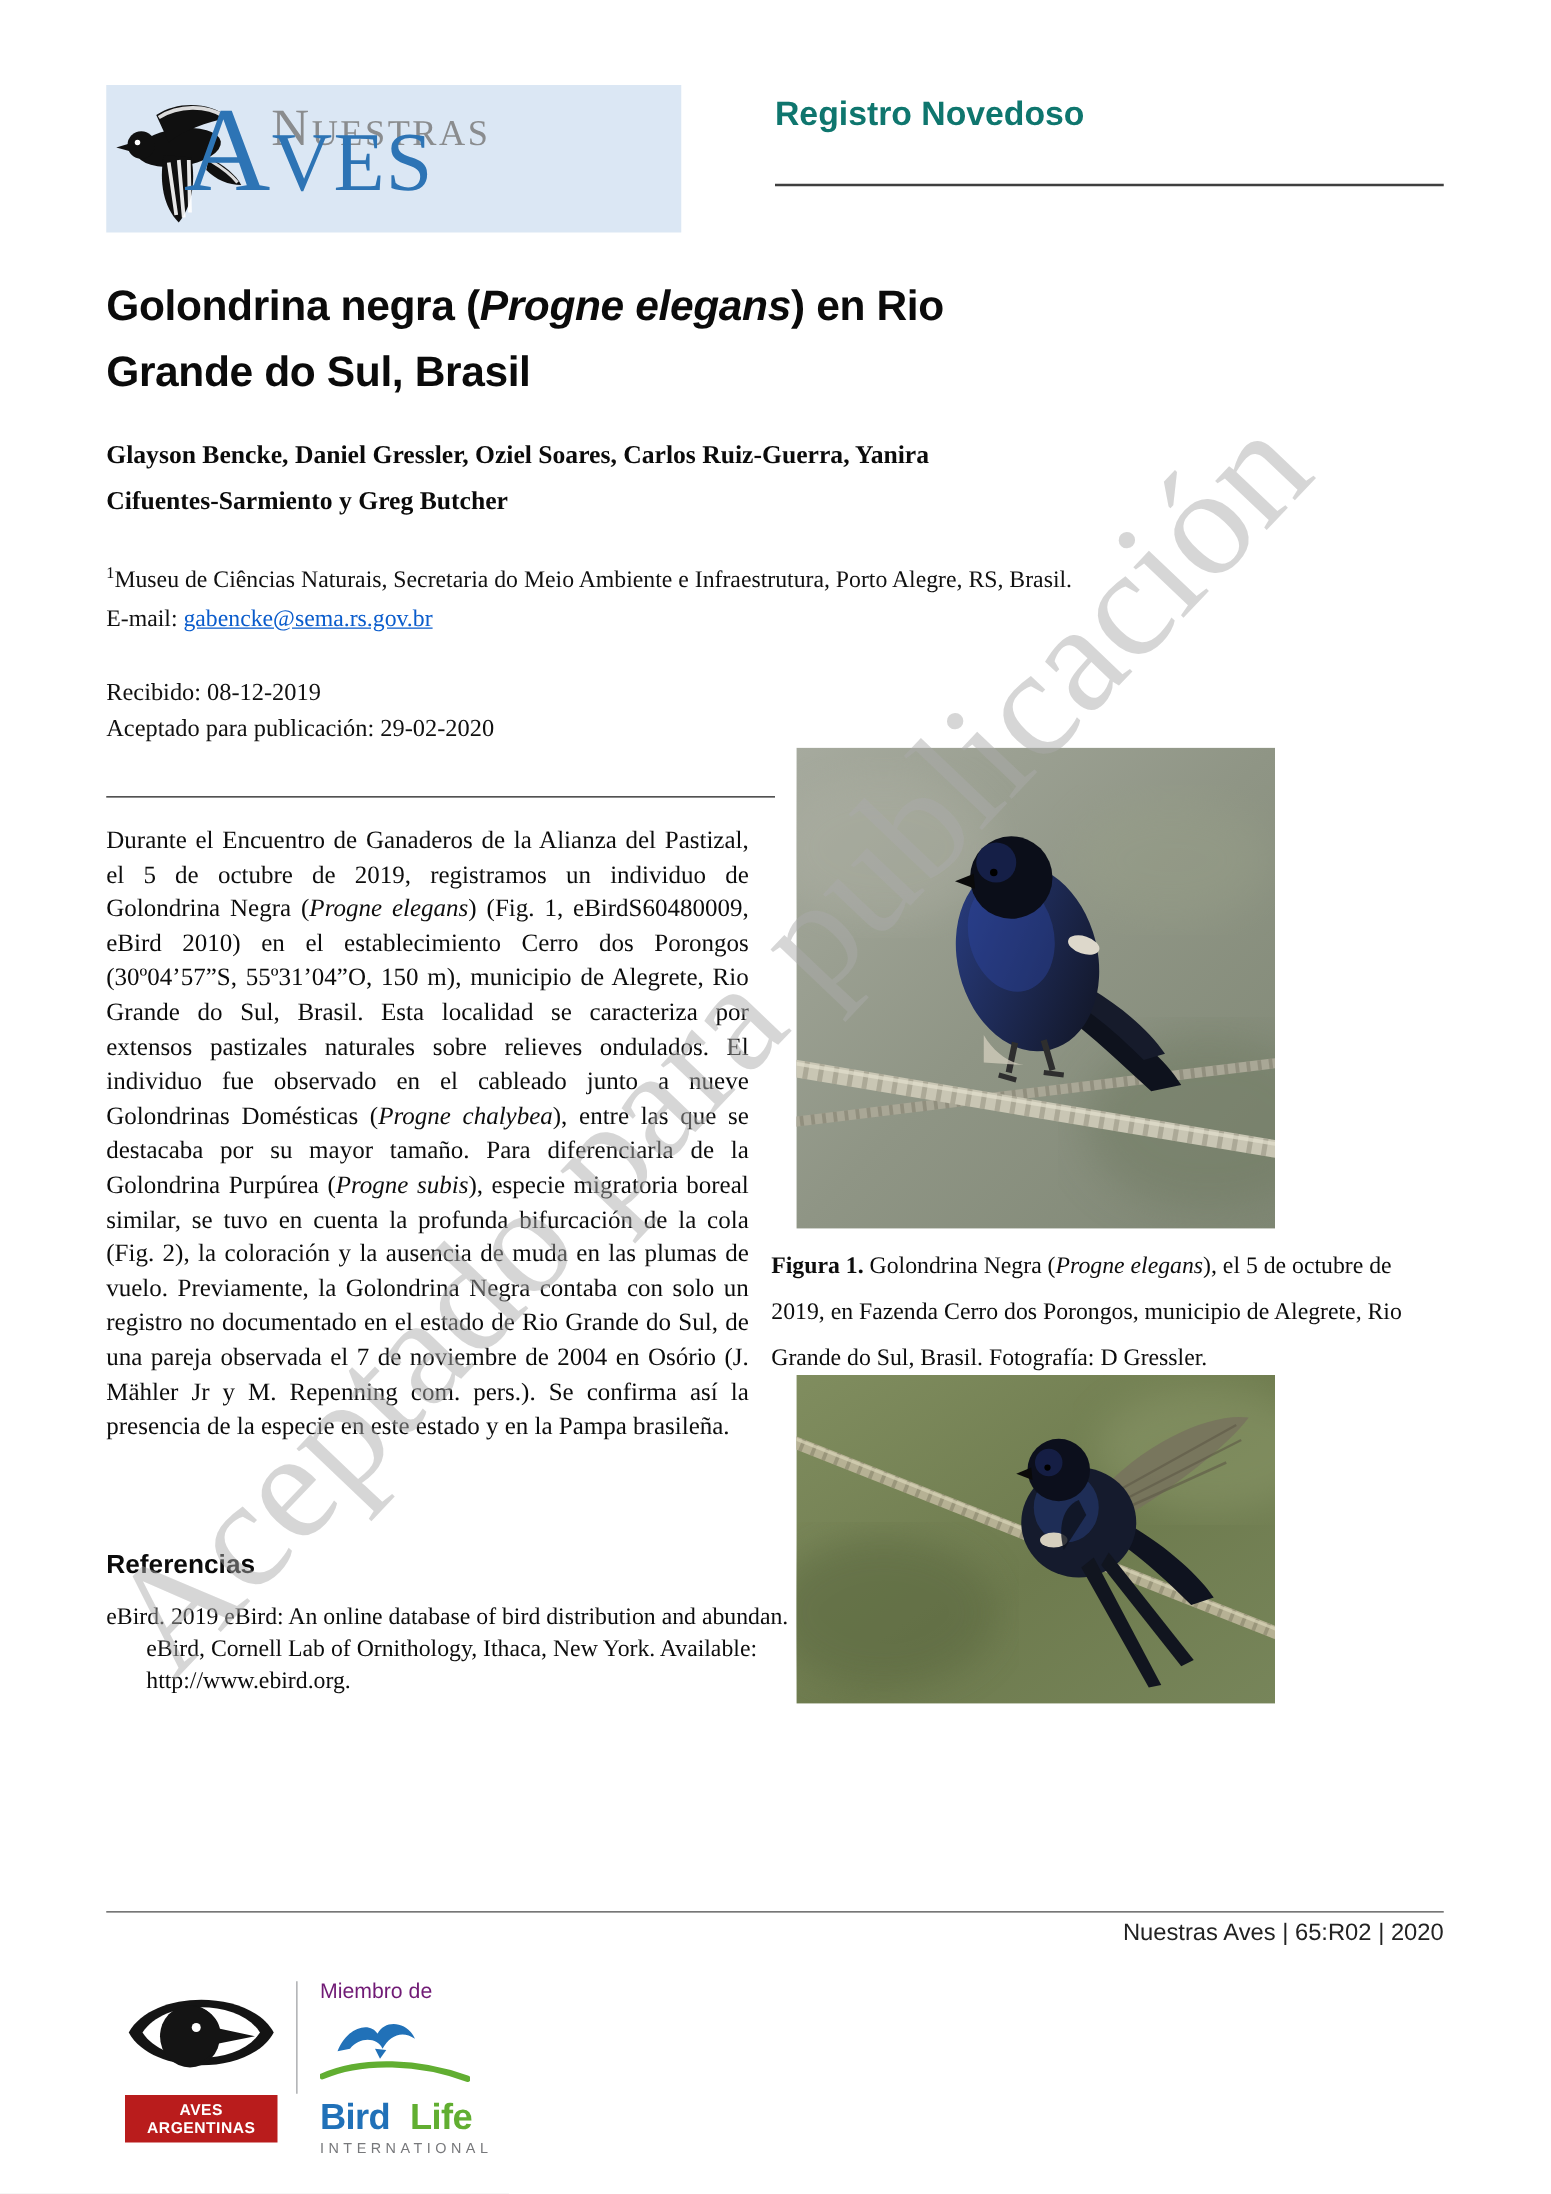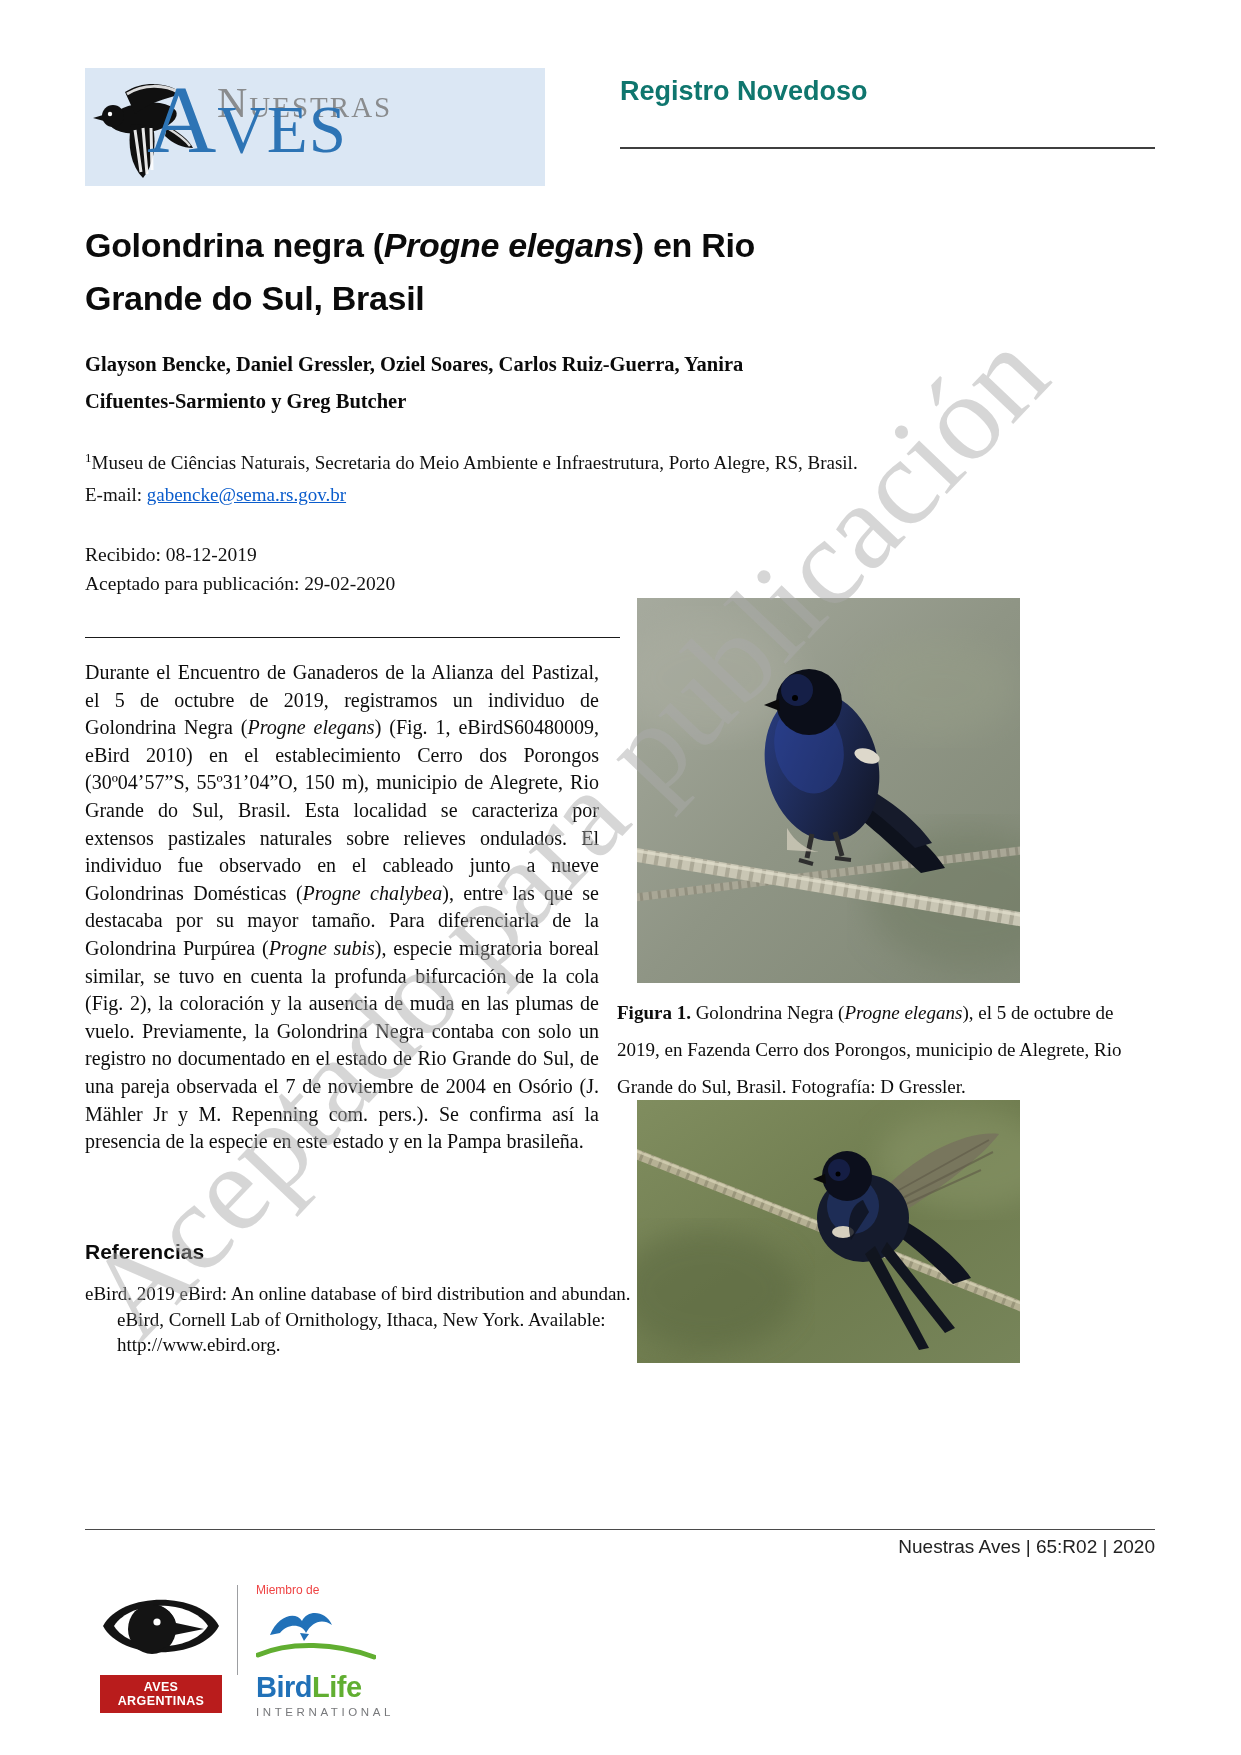--- a/index.html
+++ b/index.html
@@ -62,24 +62,24 @@
   
   .footer-cite{left:85px;top:1536px;width:1070px;text-align:right;
     font-family:"Liberation Sans", sans-serif;font-size:19px;color:#222;}
   
   .aa-logo{left:100px;top:1585px;width:122px;}
   .aa-banner{margin-top:4px;background:#b91c1c;color:#fff;text-align:center;
     font-family:"Liberation Sans", sans-serif;font-weight:bold;font-size:12.5px;
     padding:5px 2px;letter-spacing:.4px;}
   .logo-divider{left:237px;top:1585px;height:90px;border-left:1.4px solid #9d9fa2;}
   .bl-block{left:256px;top:1583px;width:170px;font-family:"Liberation Sans", sans-serif;}
-  .member-label{font-size:12px;color:#ef4444;margin-bottom:8px;}
+  .member-label{font-size:17px;color:#701a75;margin-bottom:8px;}
   .bl-word{font-size:29px;font-weight:bold;letter-spacing:-0.5px;line-height:1;margin-top:2px;}
   .bl-word .bird{color:#2171b8;}
-  .bl-word .life{color:#61ae31;}
+  .bl-word .life{color:#61ae31;padding-left:16px;}
   .bl-intl{font-size:11.5px;letter-spacing:3.6px;color:#77787b;margin-top:4px;}
 </style>
 </head>
 <body>
 
 <div class="page">
 
   <div class="watermark">Aceptado para publicación</div>
 
   <div class="content">

